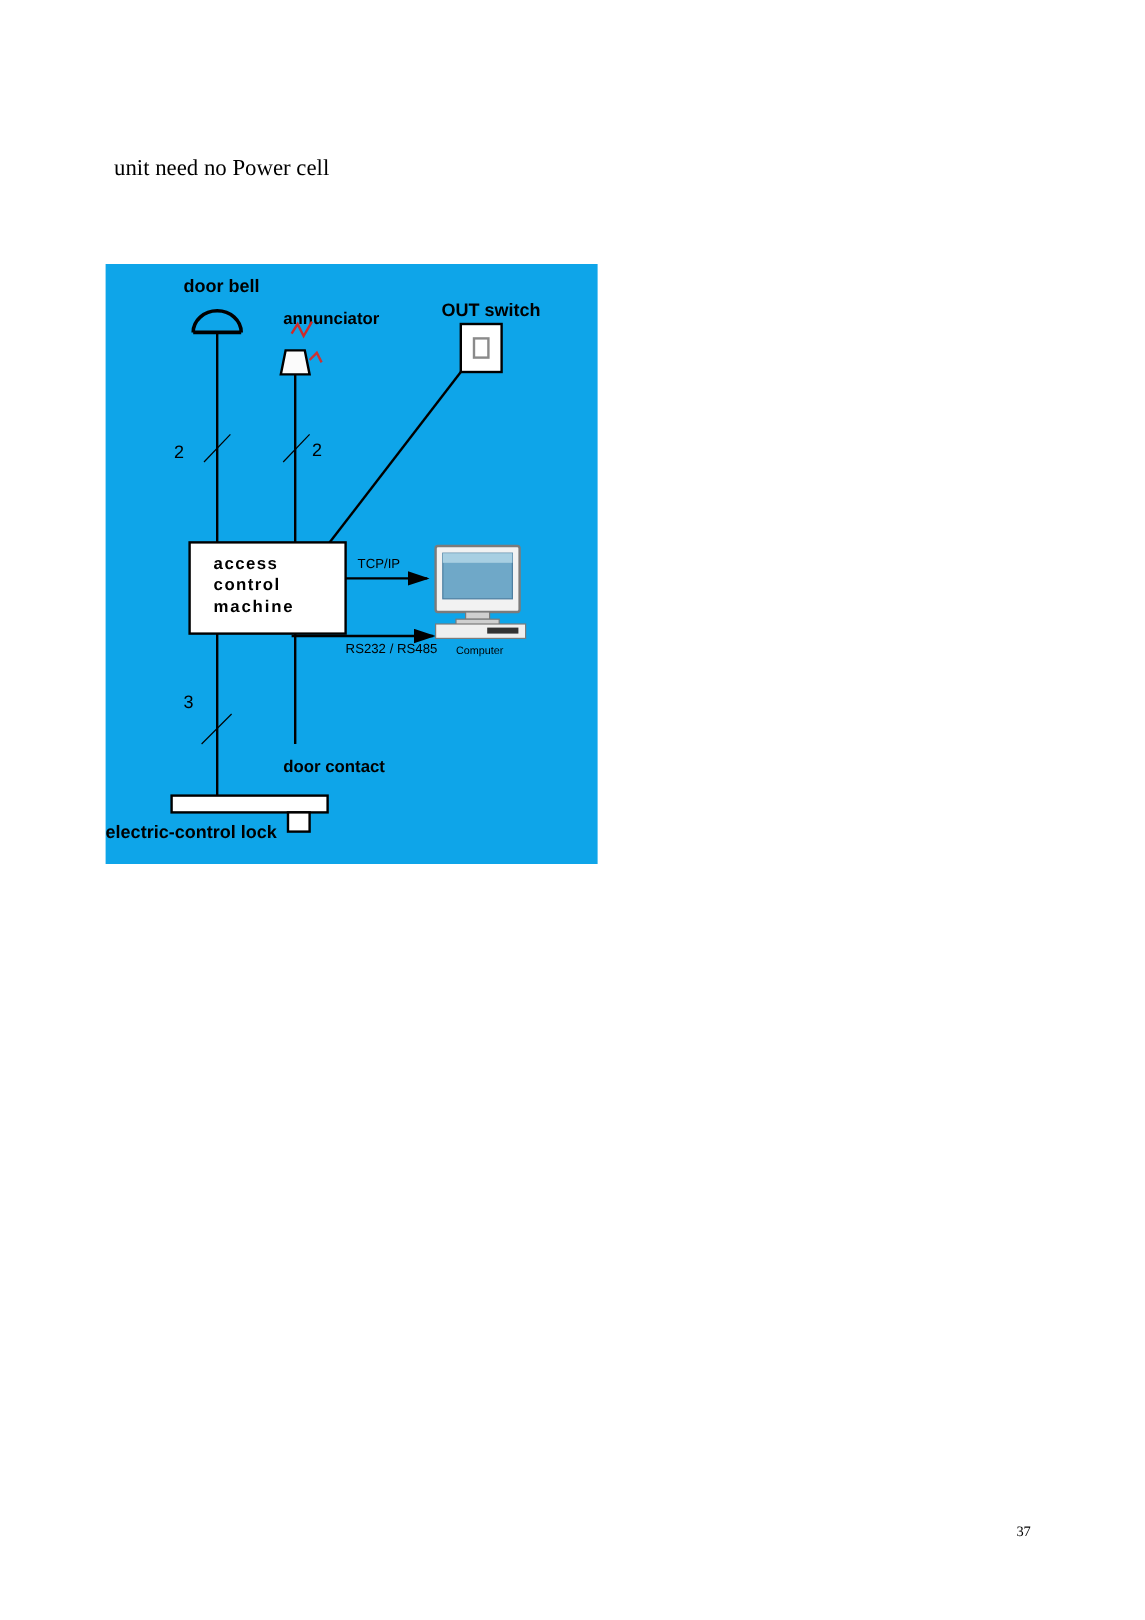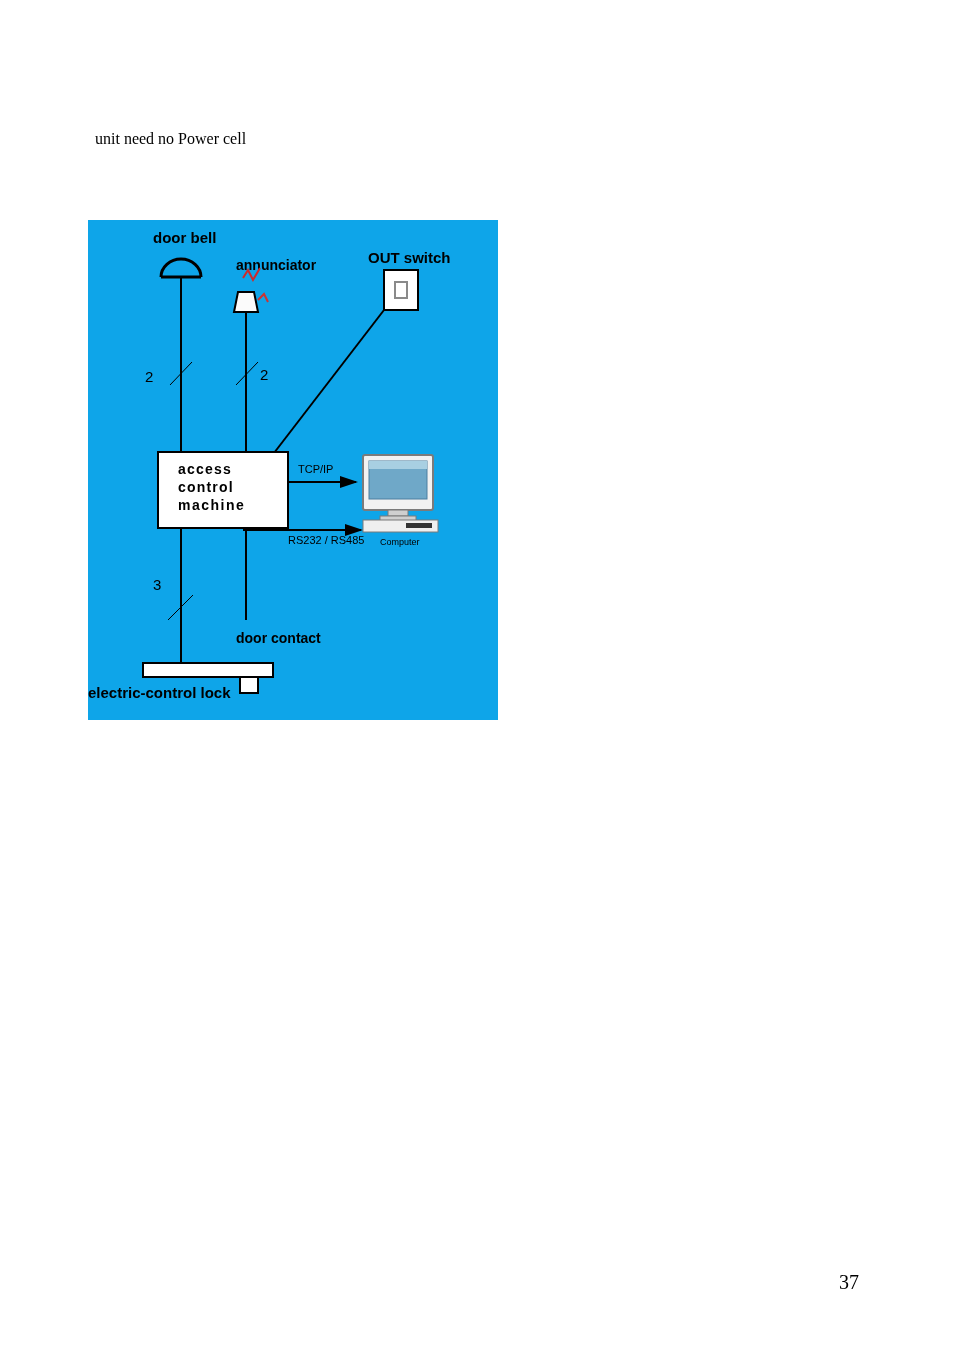--- a/index.html
+++ b/index.html
@@ -13,27 +13,27 @@
   }
   .page {
     position: relative;
     width: 954px;
     height: 1350px;
   }
   .body-text {
     position: absolute;
     left: 95px;
     top: 130px;
-    font-size: 16px;
+    font-size: 19px;
   }
   .page-number {
     position: absolute;
     right: 95px;
-    bottom: 56px;
-    font-size: 20px;
+    bottom: 66px;
+    font-size: 12px;
     margin-left: 44px;
   }
   .diagram {
     position: absolute;
     left: 88px;
     top: 220px;
     width: 410px;
     height: 500px;
     background: #0ea5e9;
   }

